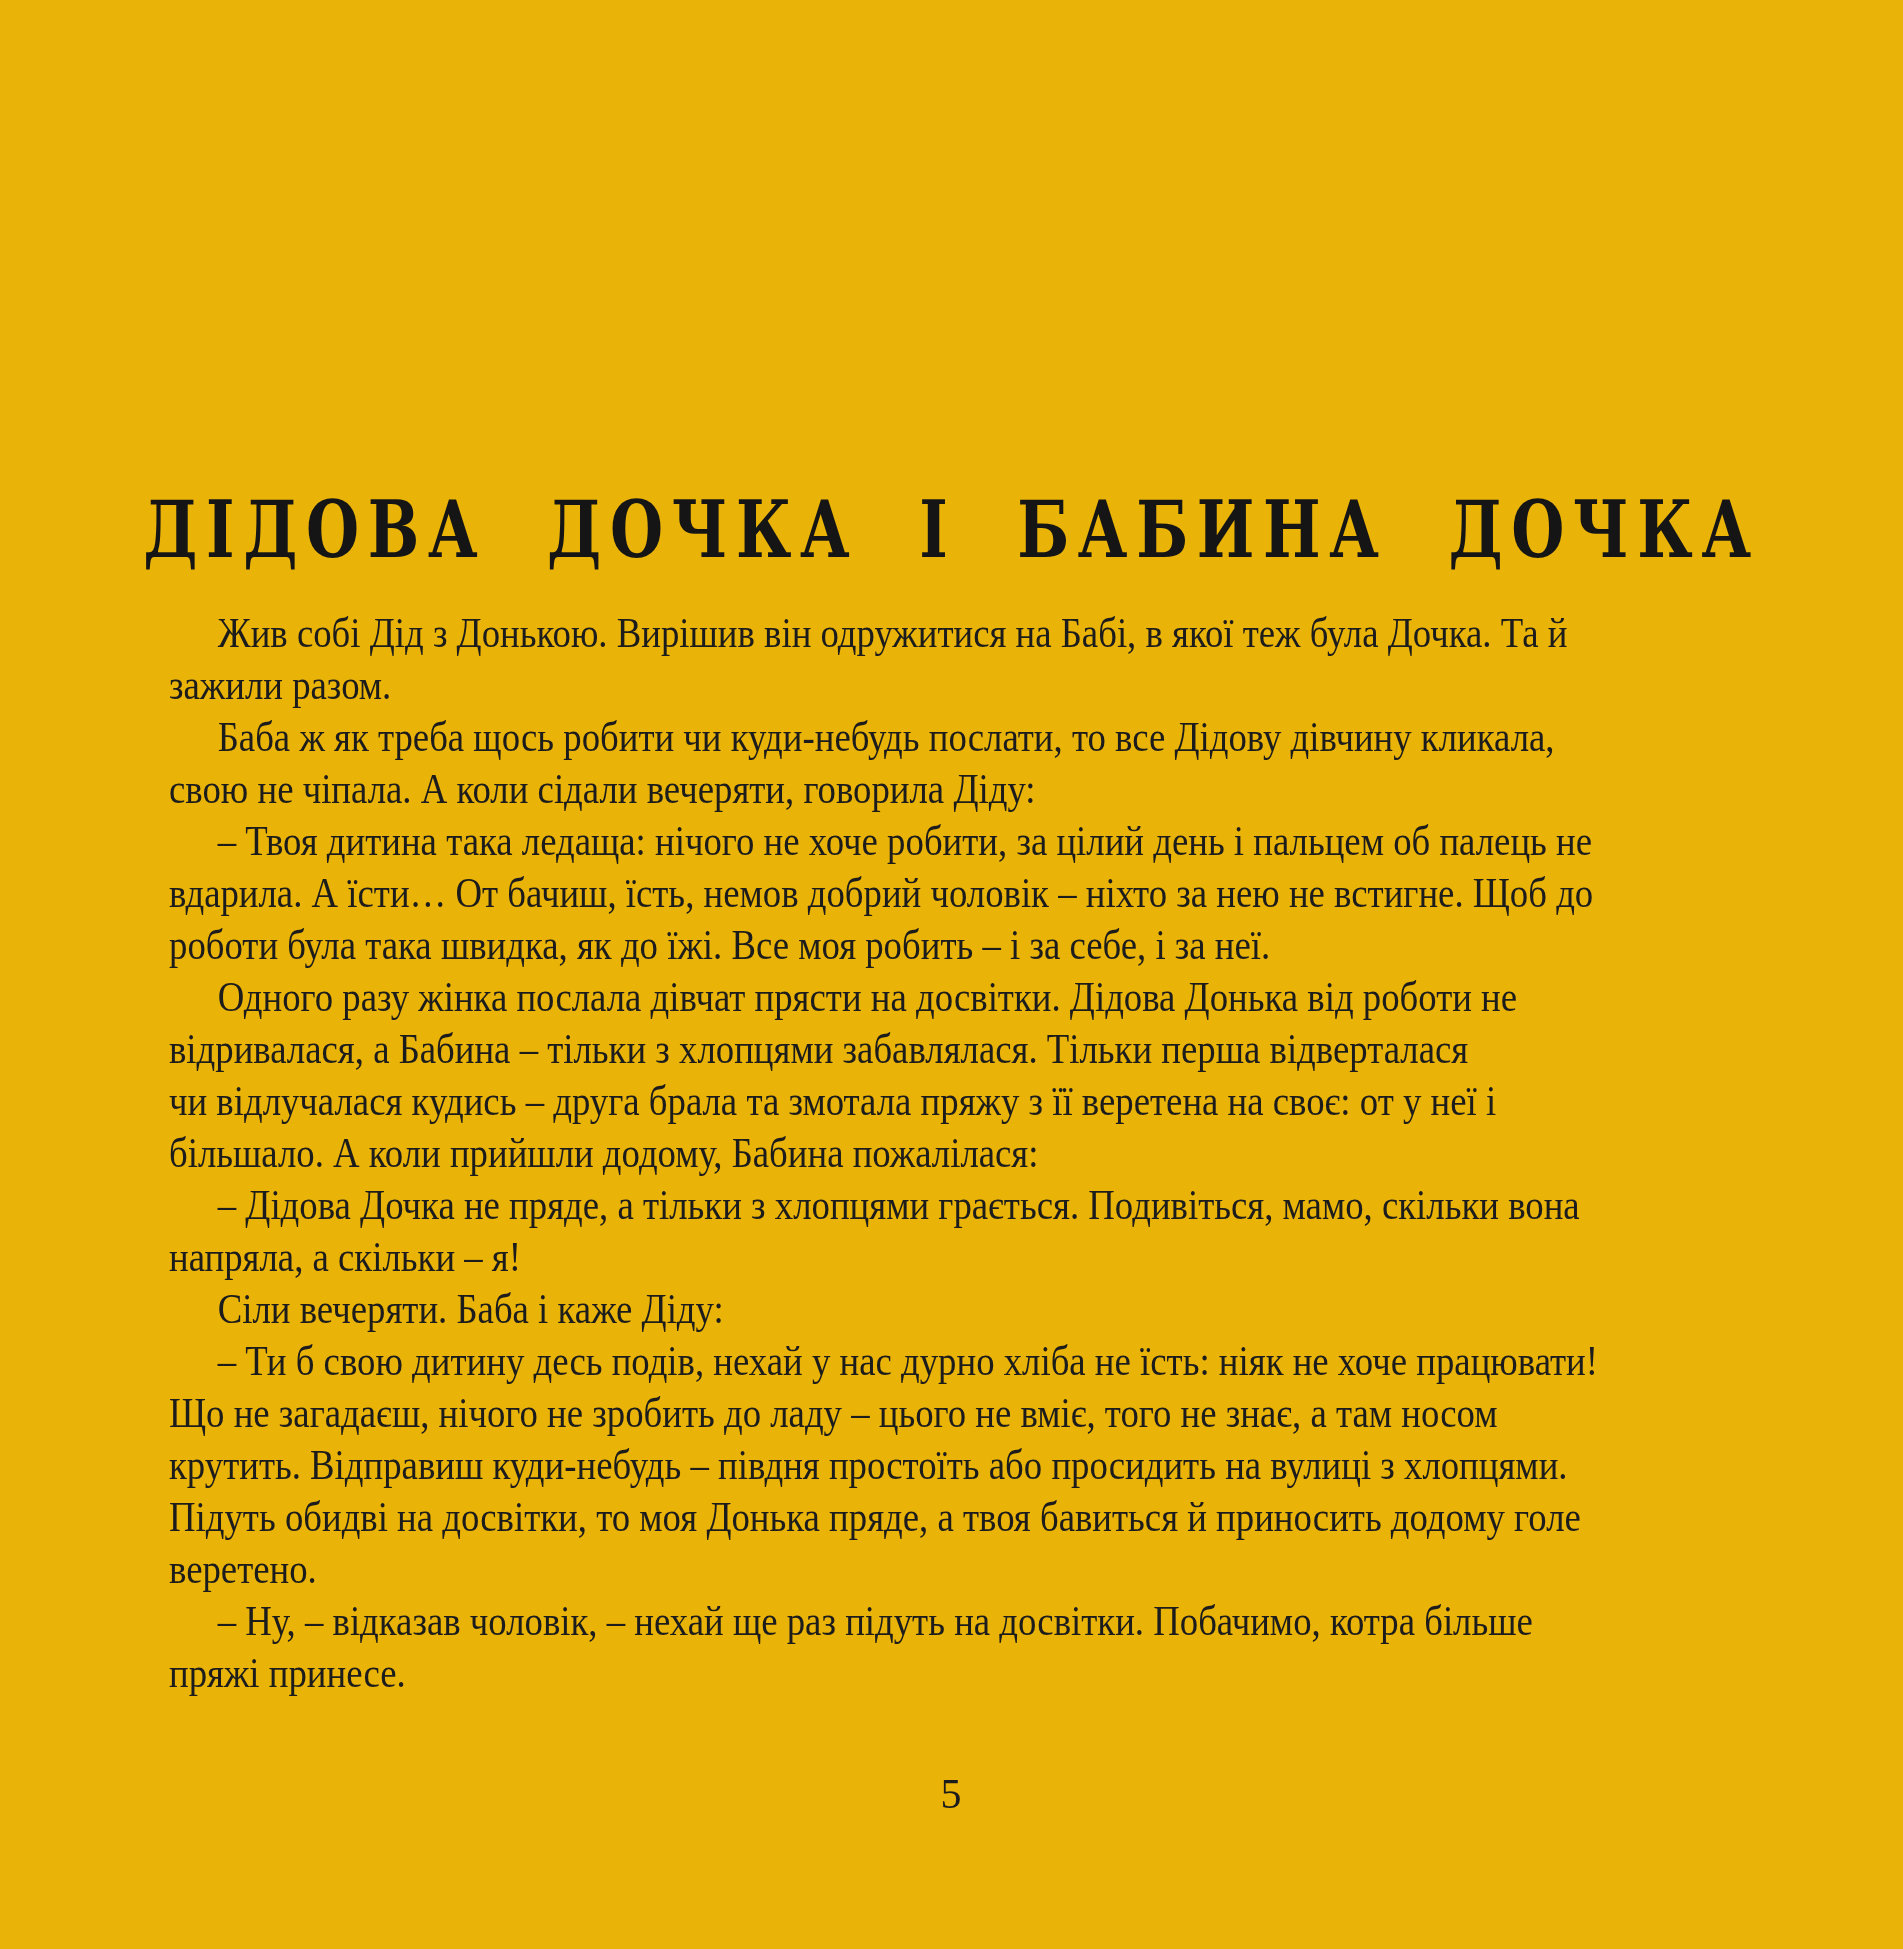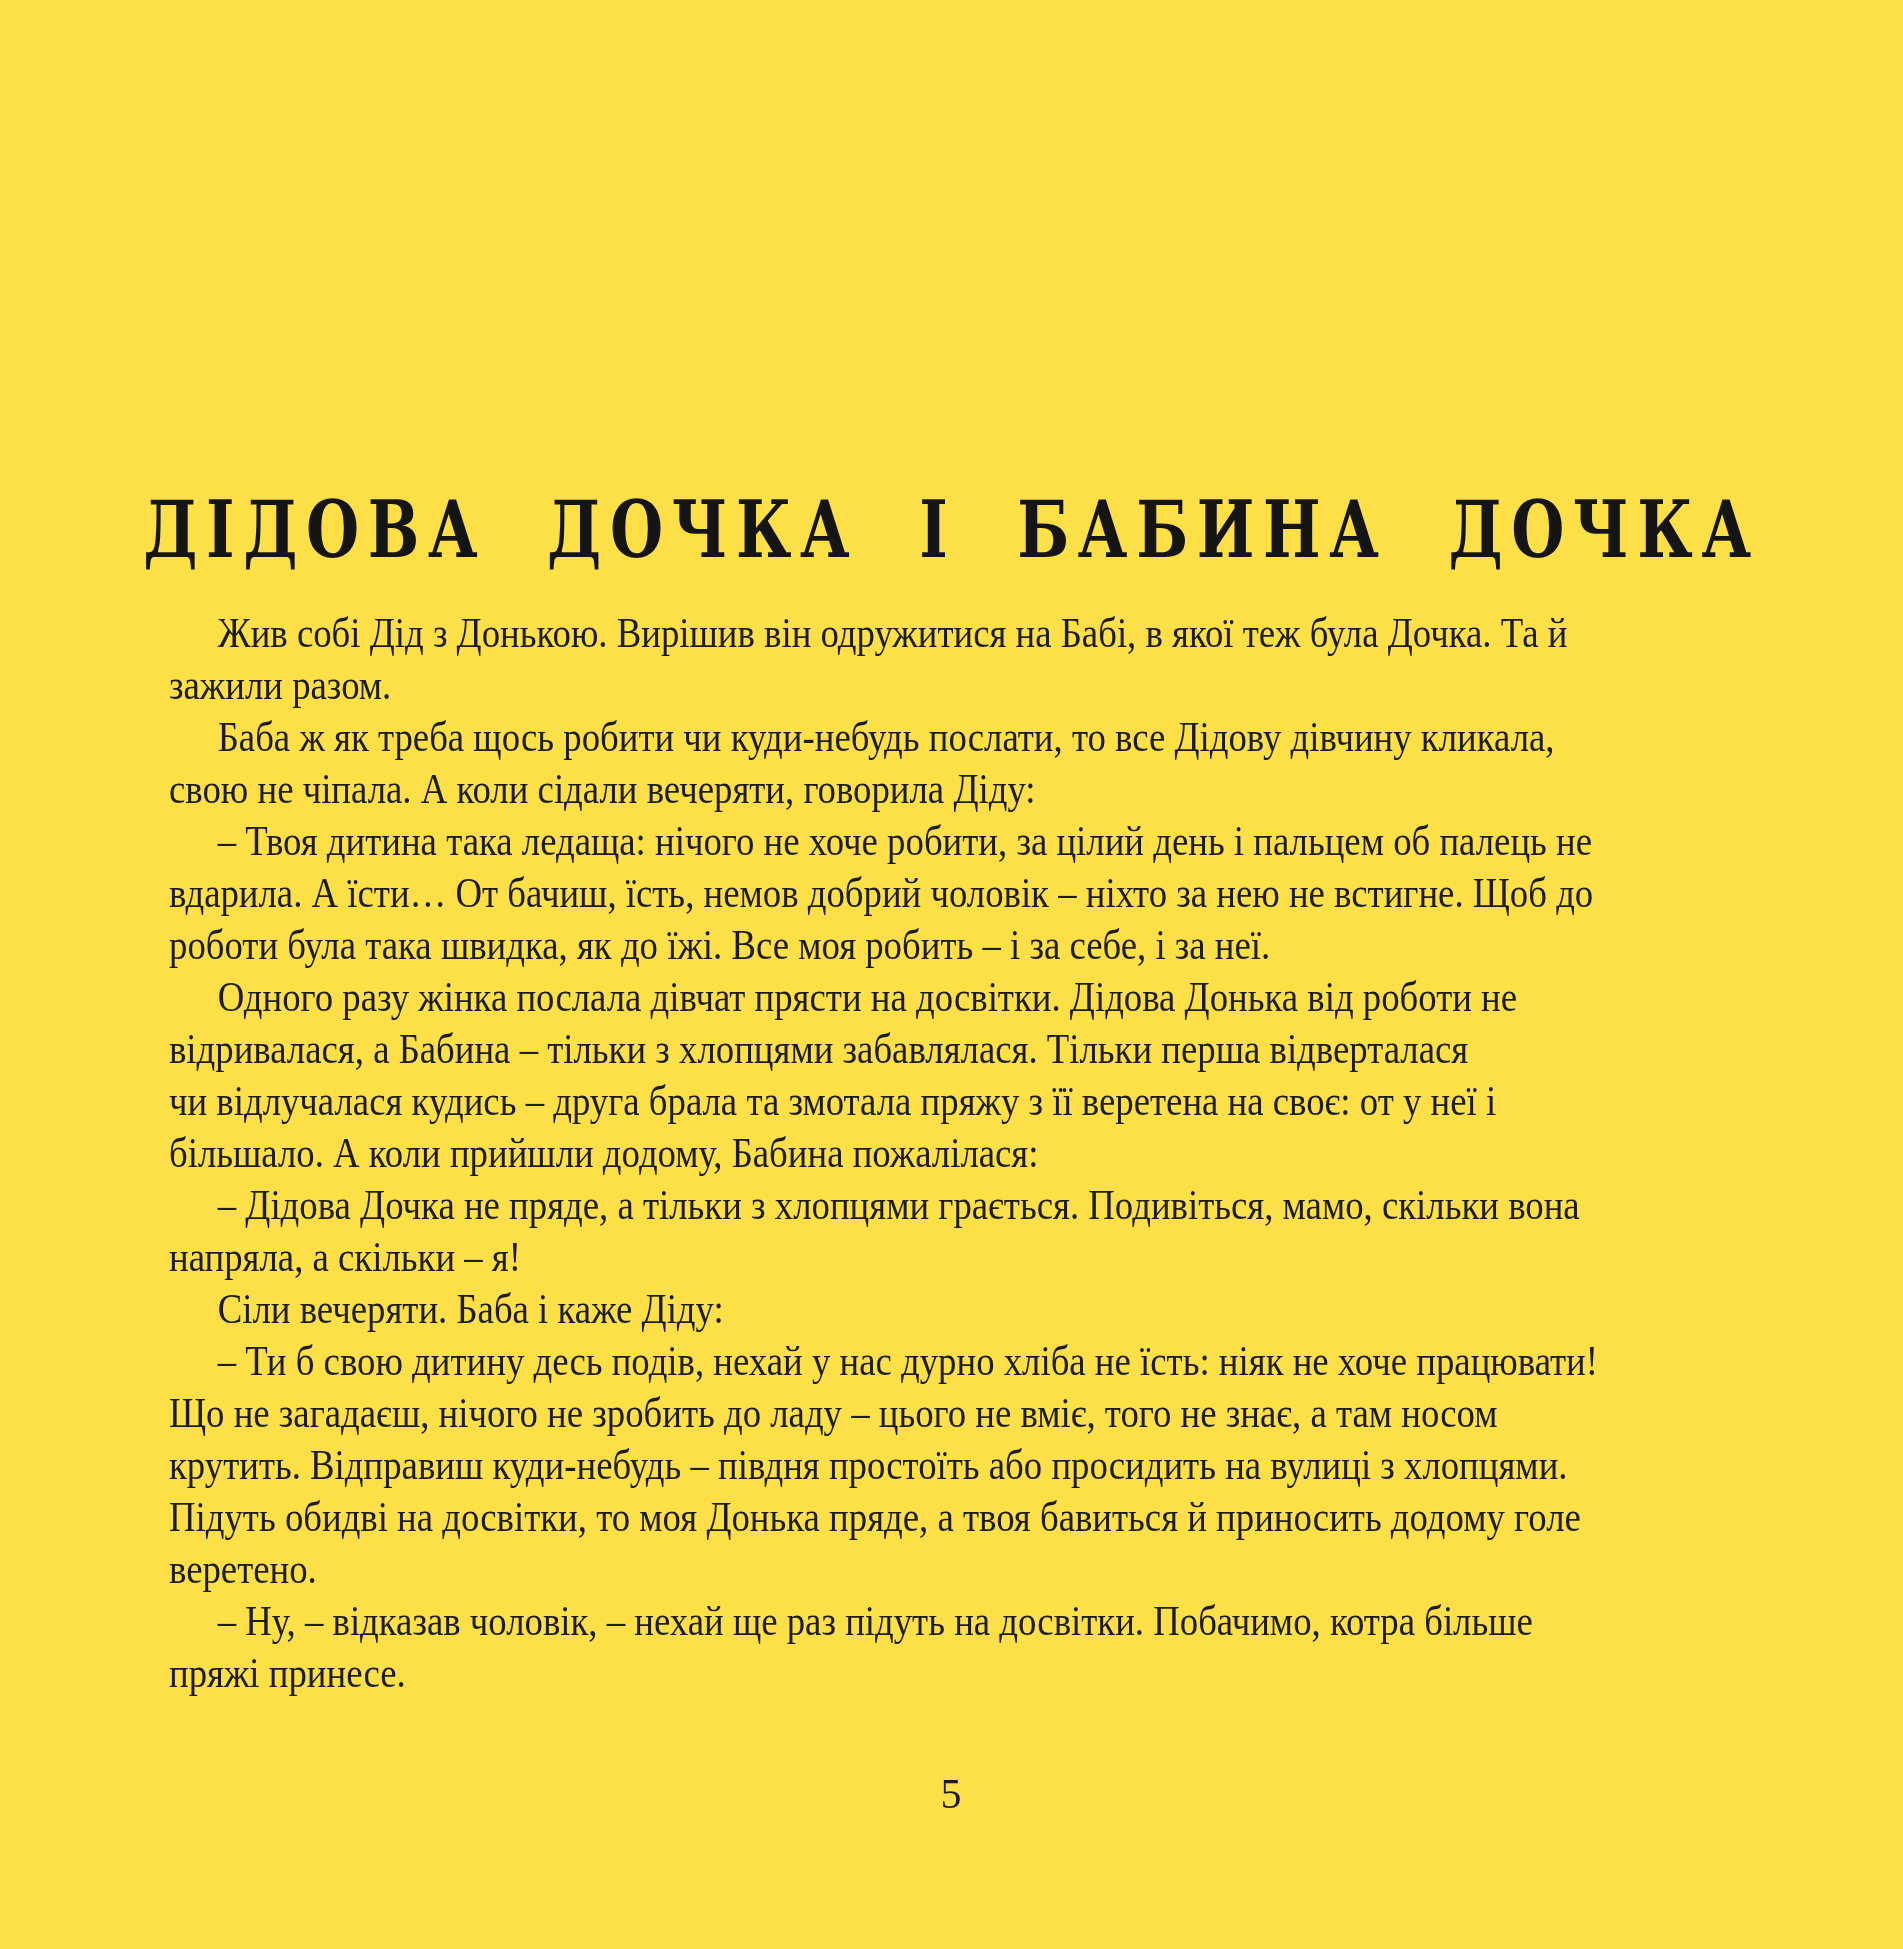--- a/index.html
+++ b/index.html
@@ -4,21 +4,21 @@
 <style>
   html, body {
     margin: 0;
     padding: 0;
     background: #ffffff;
   }
   .page {
     position: relative;
     width: 1903px;
     height: 1950px;
-    background: #fde047;
+    background: #eab308;
     overflow: hidden;
     font-family: "Liberation Serif", serif;
     color: #1c1c1c;
   }
   .title {
     position: absolute;
     left: 142px;
     top: 484px;
     width: 1619px;
     margin: 0;

